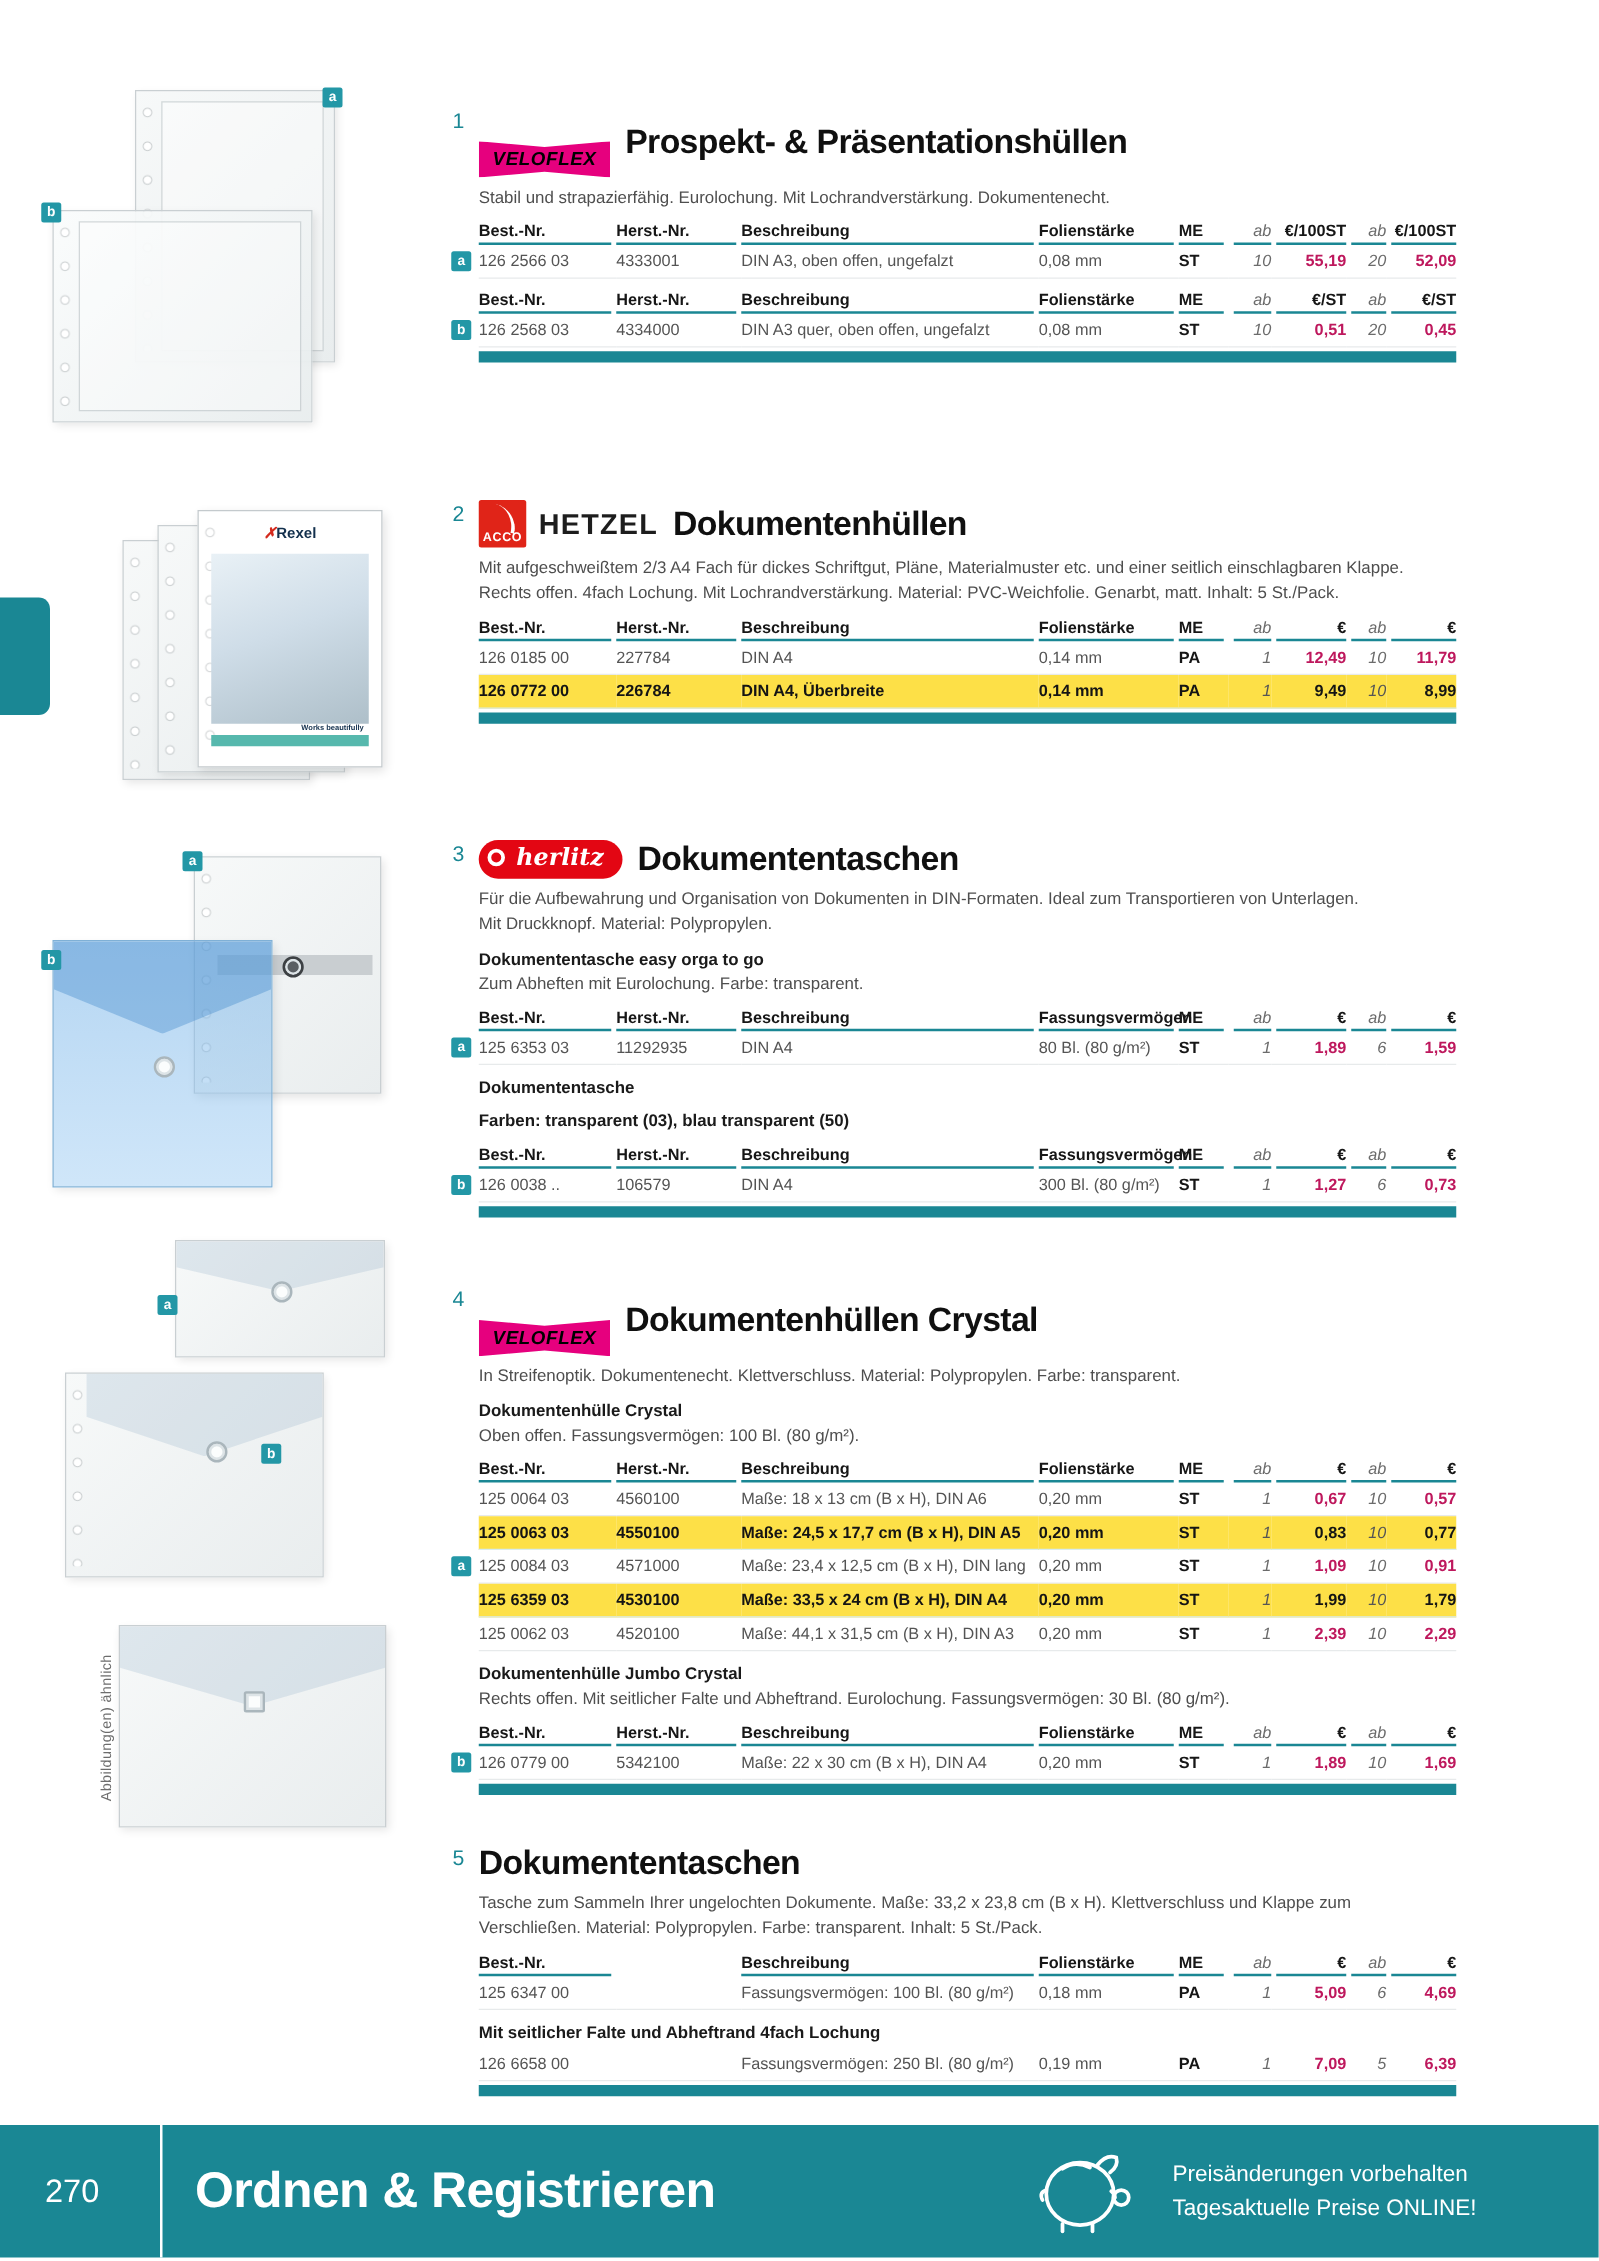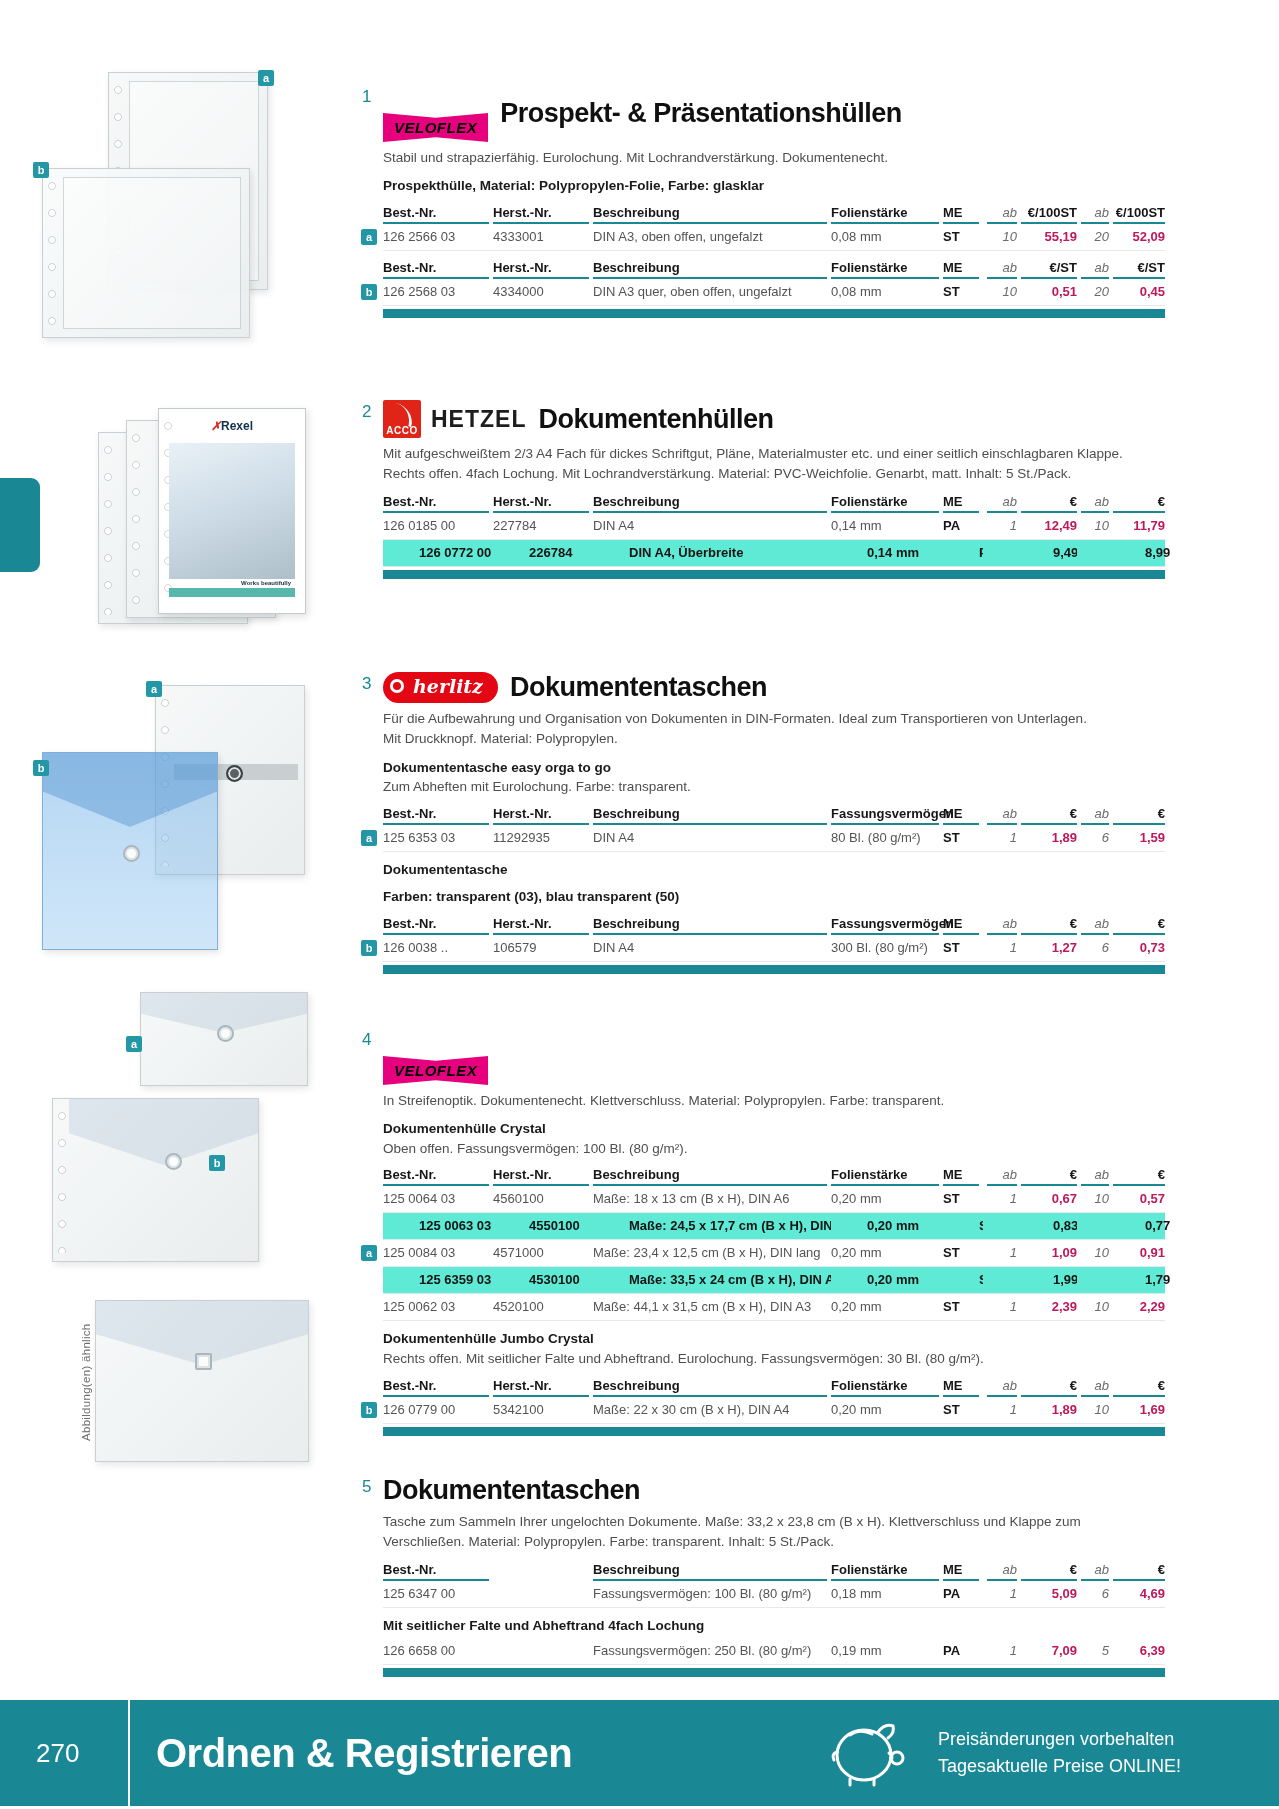--- a/index.html
+++ b/index.html
@@ -18,21 +18,21 @@
   table{width:100%;border-collapse:separate;border-spacing:0;table-layout:fixed;margin-top:3px;}
   th{font-size:13px;text-align:left;font-weight:bold;color:#161616;padding:6px 0 4px;white-space:nowrap;
      background:linear-gradient(#1a8794,#1a8794) left bottom / calc(100% - 4px) 2px no-repeat;}
   th.al-r{text-align:right;background-position:right bottom;}
   th.h-ab{font-style:italic;font-weight:normal;color:#6b6b6b;}
   td{font-size:13px;color:#545454;padding:5px 0 6px;white-space:nowrap;position:relative;border-bottom:1px solid #e7eaeb;}
   td.al-r{text-align:right;}
   td.c-me{font-weight:bold;color:#161616;}
   td.c-ab{font-style:italic;color:#6b6b6b;}
   td.c-eur{font-weight:bold;color:#be185d;}
-  tr.hl td{background:#5eead4;color:#141414;font-weight:bold;border-bottom:1px solid #d8ecef;padding-left:36px;}
+  tr.hl td{background:#fde047;color:#141414;font-weight:bold;border-bottom:1px solid #d8ecef;}
   tr.hl td.c-ab{font-weight:normal;color:#555;}
   .rowmark{position:absolute;left:-22px;top:50%;transform:translateY(-50%);width:16px;height:16px;background:#2397a6;
      color:#fff;font-size:11px;font-weight:bold;font-style:normal;display:flex;align-items:center;justify-content:center;border-radius:2px;}
   .endbar{height:9px;background:#1a8794;margin-top:3px;}
   
   .logo-vf{display:inline-block;background:#e6007e;color:#000000;font-weight:bold;font-style:italic;font-size:15px;
      letter-spacing:0.5px;padding:6px 11px;clip-path:polygon(0 0,50% 16%,100% 0,100% 100%,50% 84%,0 100%);margin-top:28px;}
   .logo-accobox{display:flex;width:38px;height:38px;background:#e02418;border-radius:2px;position:relative;
      align-items:flex-end;justify-content:center;flex:0 0 auto;}
   .acco-swoosh{position:absolute;top:5px;left:10px;width:18px;height:20px;border-right:3px solid #fff;
@@ -146,21 +146,20 @@
 </div>
 
 <div id="sections">
     <div class="section" style="top: 85px;">
       <div class="sec-head">
         <span class="sec-num">1</span>
         <span class="logo-vf">VELOFLEX</span>
         <h2 class="sec-title">Prospekt- &amp; Präsentationshüllen</h2>
       </div>
       <div class="intro">Stabil und strapazierfähig. Eurolochung. Mit Lochrandverstärkung. Dokumentenecht.</div>
-      <div class="group-heading">Prospekthülle, Material: Polypropylen-Folie, Farbe: glasklar</div>
       <table>
         <colgroup>
           <col style="width: 110px;">
           <col style="width: 100px;">
           <col style="width: 238px;">
           <col style="width: 112px;">
           <col style="width: 40px;">
           <col style="width: 34px;">
           <col style="width: 60px;">
           <col style="width: 32px;">
@@ -387,20 +386,21 @@
             <td class="c-eur al-r">0,73</td>
           </tr>
         </tbody>
       </table>
       <div class="endbar"></div>
     </div>
     <div class="section" style="top: 1028px;">
       <div class="sec-head">
         <span class="sec-num">4</span>
         <span class="logo-vf">VELOFLEX</span>
+        <h2 class="sec-title">Dokumentenhüllen Crystal</h2>
       </div>
       <div class="intro">In Streifenoptik. Dokumentenecht. Klettverschluss. Material: Polypropylen. Farbe: transparent.</div>
       <div class="group-heading">Dokumentenhülle Crystal</div>
       <div class="group-note">Oben offen. Fassungsvermögen: 100 Bl. (80 g/m²).</div>
       <table>
         <colgroup>
           <col style="width: 110px;">
           <col style="width: 100px;">
           <col style="width: 238px;">
           <col style="width: 112px;">

